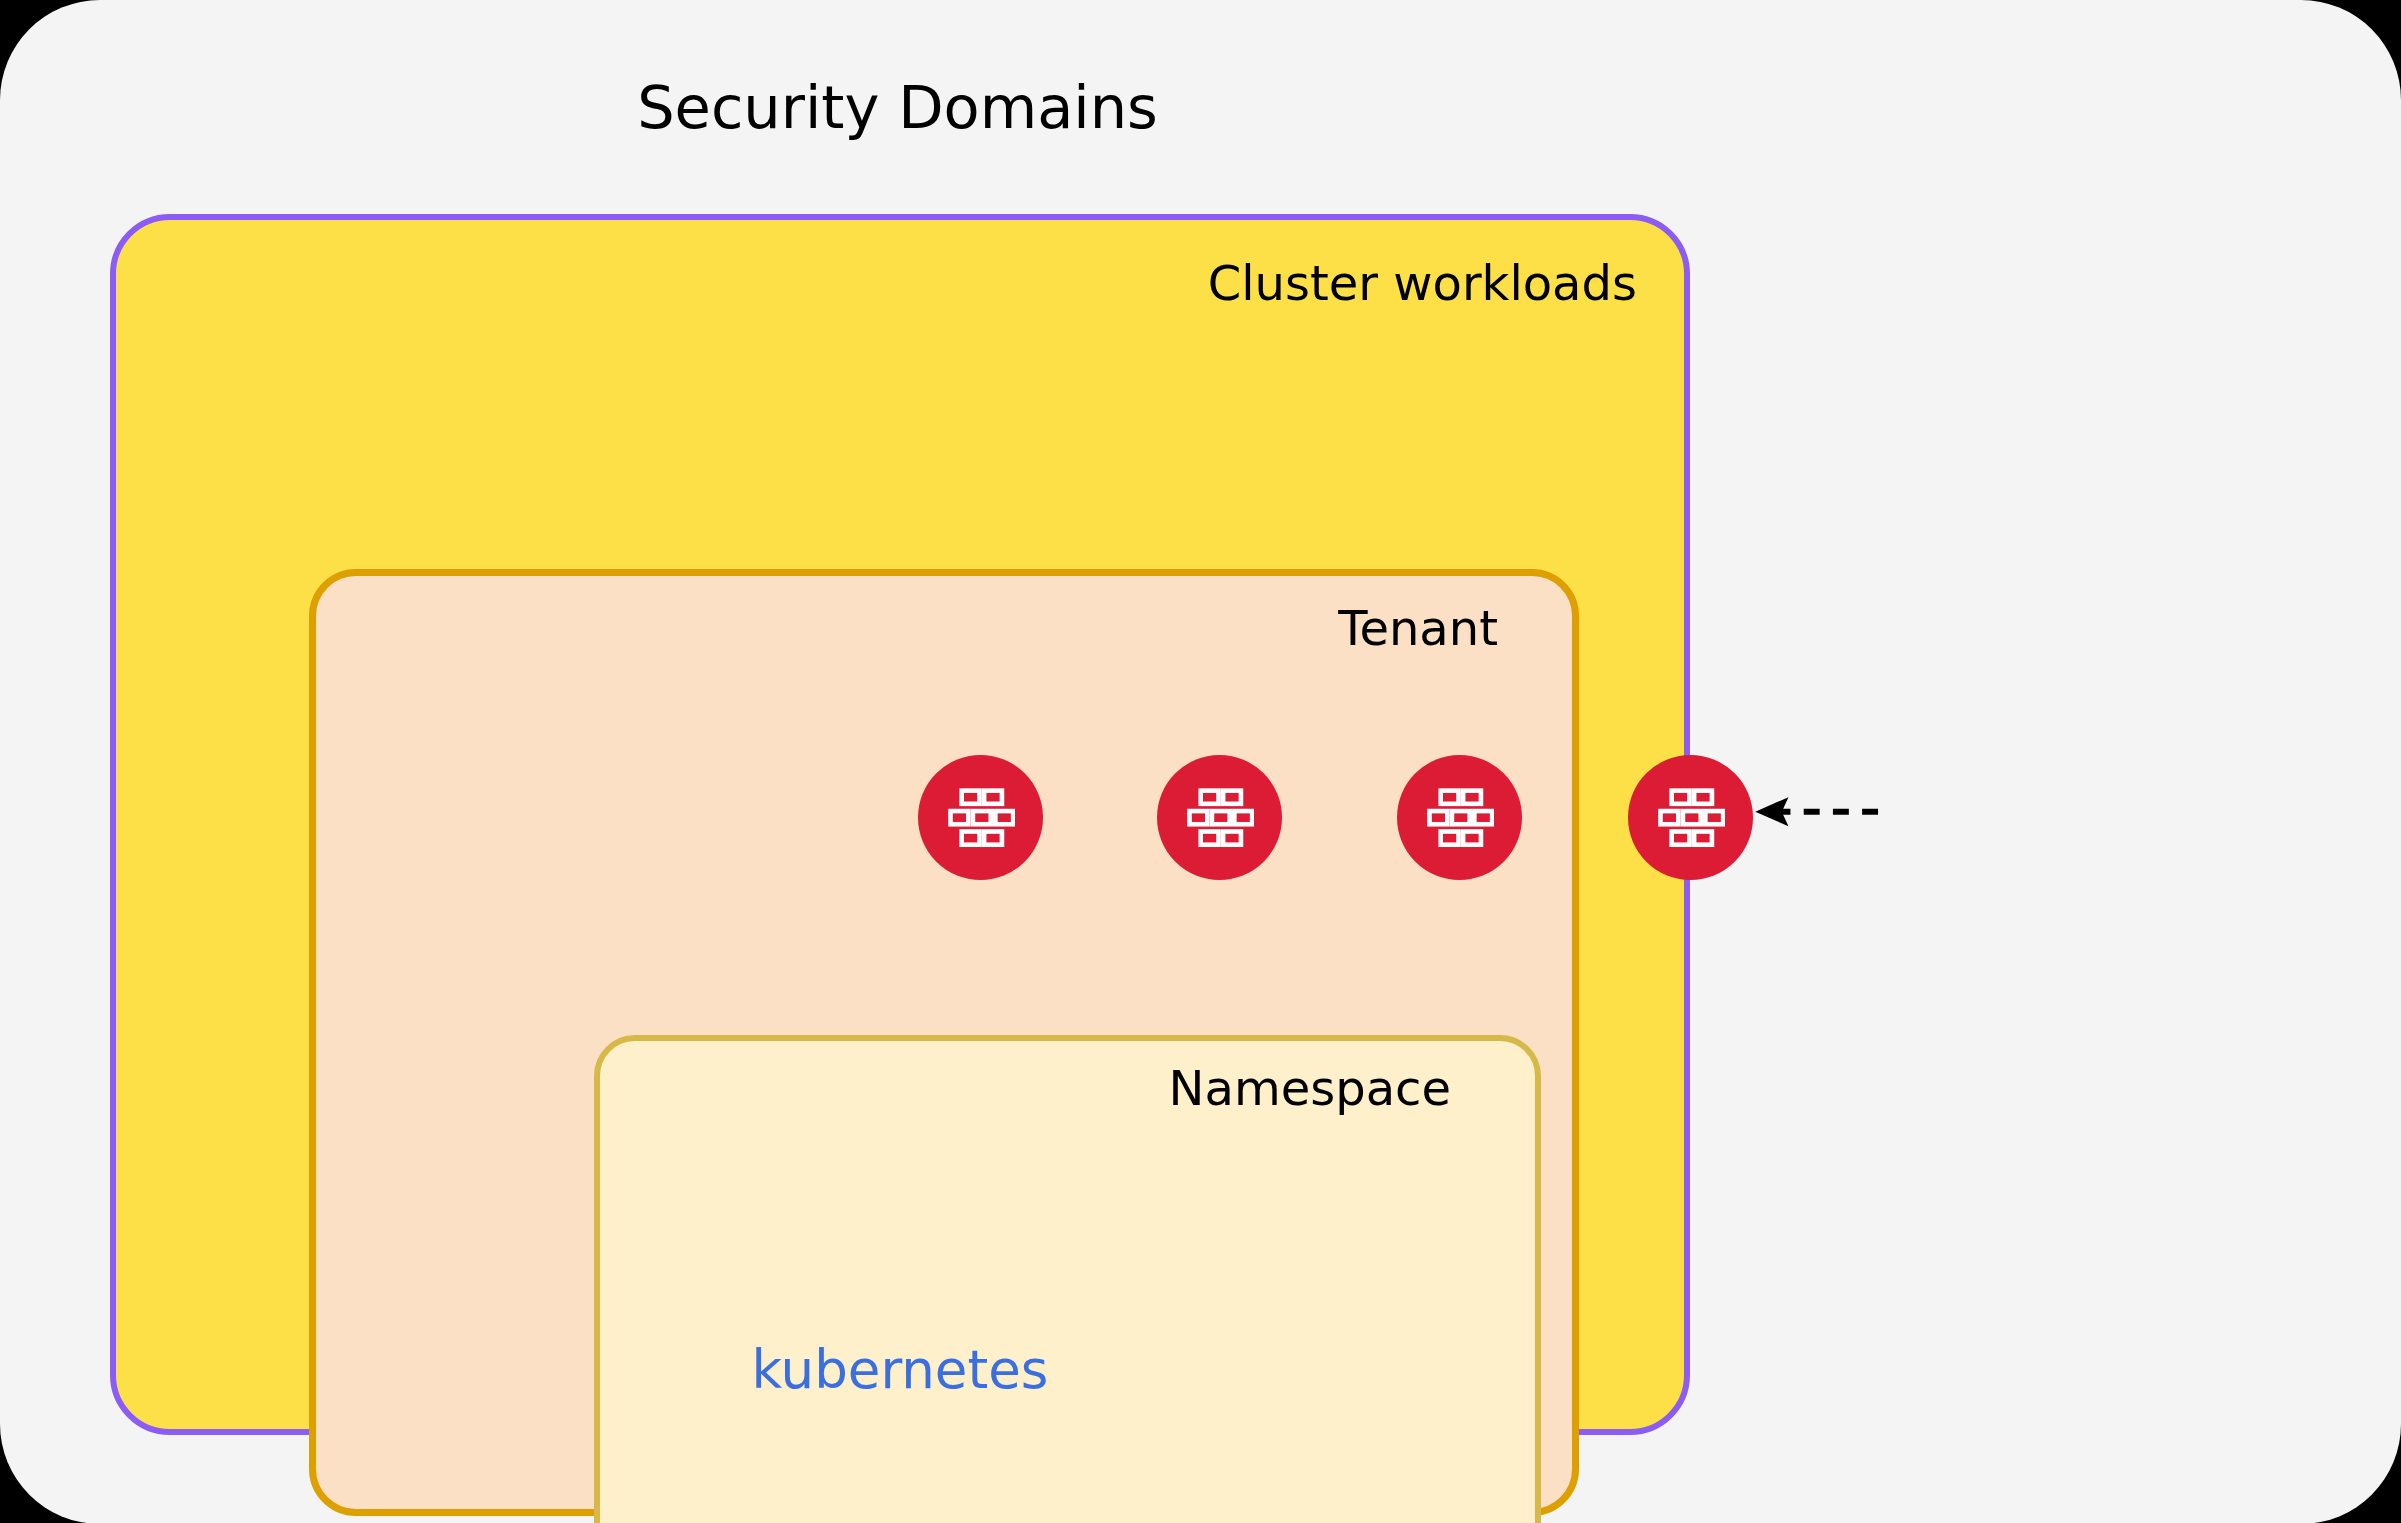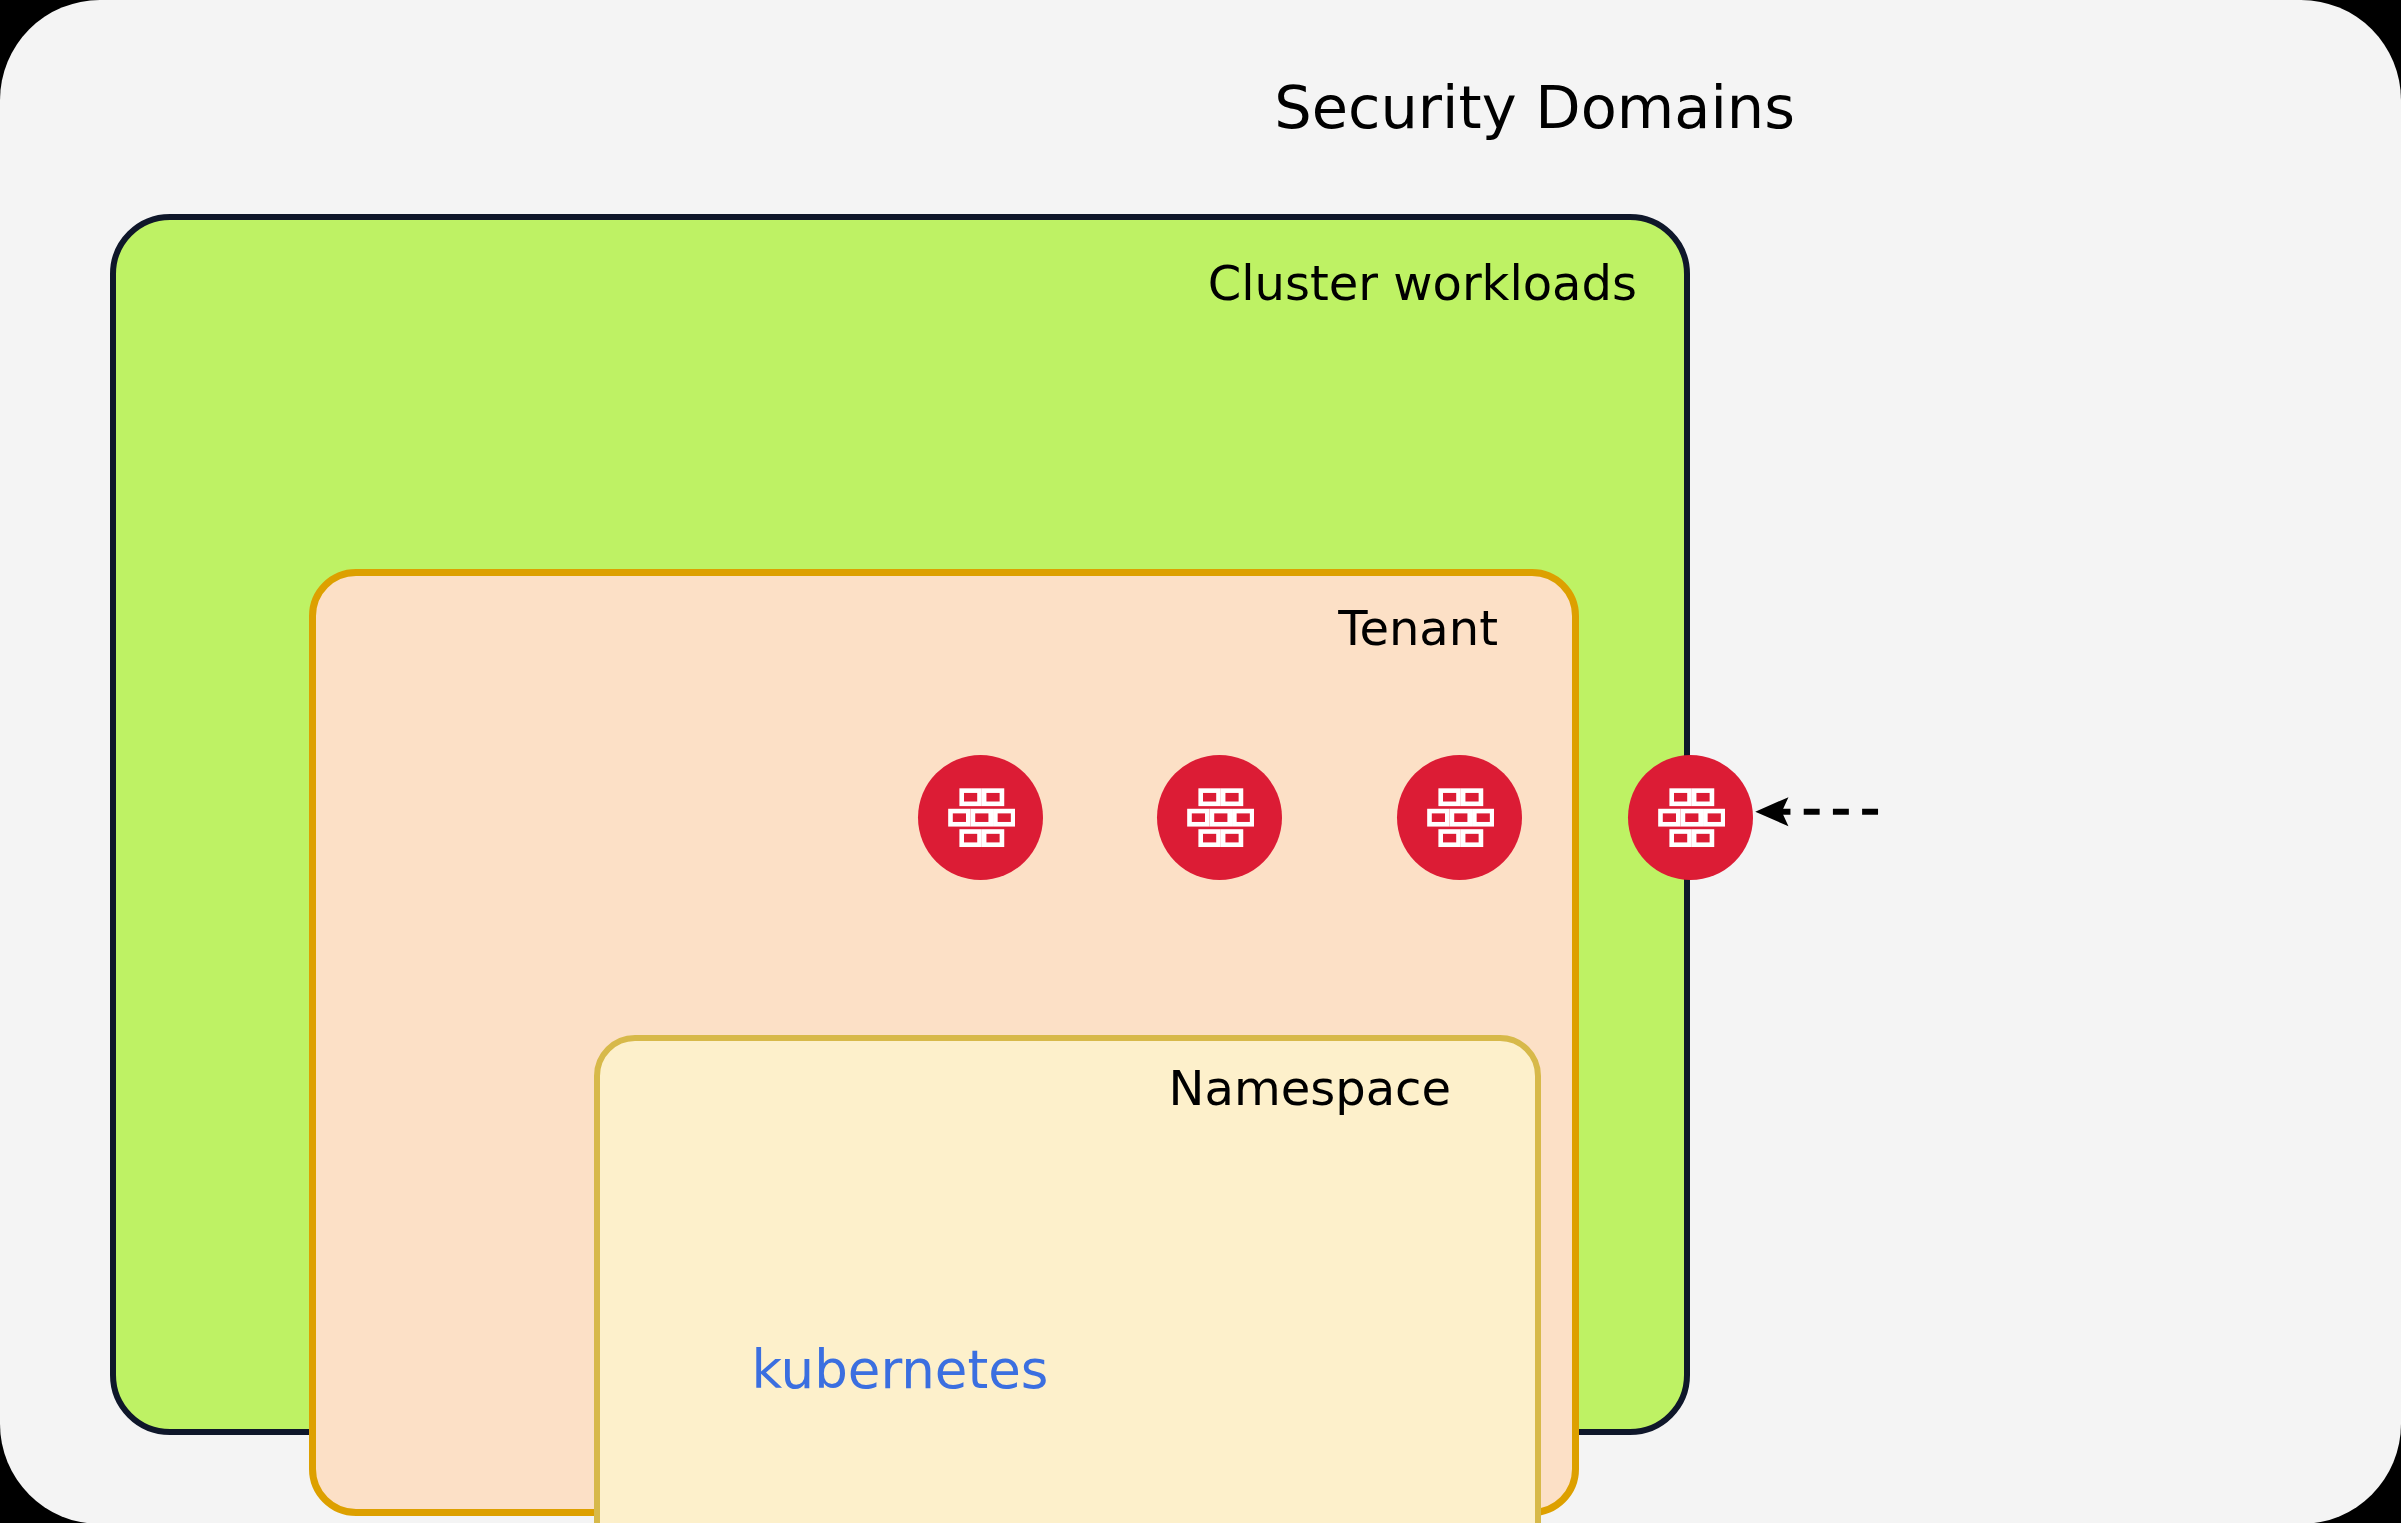--- a/index.html
+++ b/index.html
@@ -26,36 +26,36 @@
     background: #F4F4F4;
     border-radius: 100px;
     box-sizing: border-box;
   }
 
   .title-security-domains {
     position: absolute;
     left: 0px;
     top: 78px;
     width: 1795px;
-    text-align: right;
+    text-align: center;
     font-size: 59px;
     color: #000000;
     letter-spacing: 0px;
     line-height: 1;
   }
 
   
   .box-cluster {
     position: absolute;
     left: 110px;
     top: 214px;
     width: 1580px;
     height: 1221px;
-    background: #bef264;
-    border: 6px solid #0f172a;
+    background: #fde047;
+    border: 6px solid #8b5cf6;
     border-radius: 60px;
     box-sizing: border-box;
   }
   .label-cluster {
     position: absolute;
     right: 47px;
     top: 35px;
     font-size: 48px;
     color: #000000;
     white-space: nowrap;

